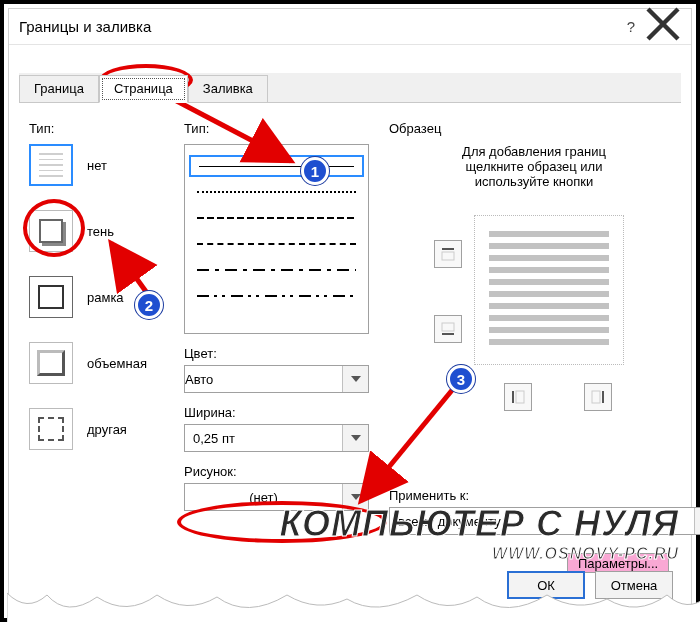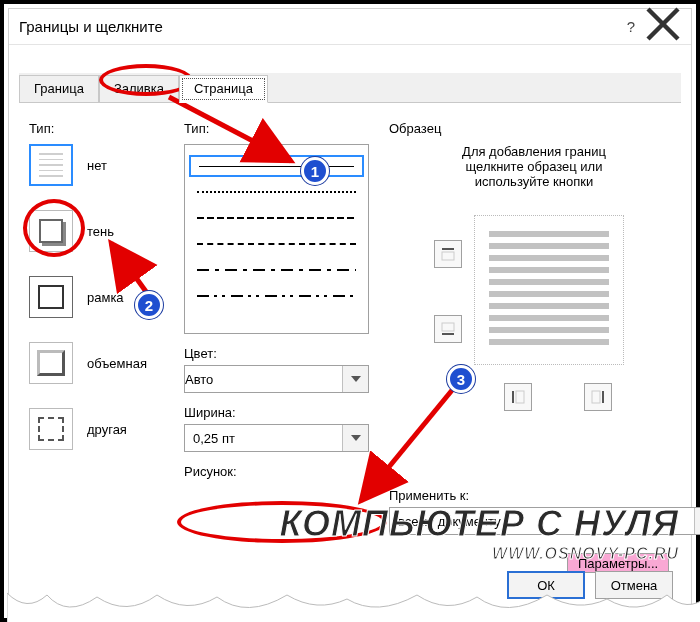--- a/index.html
+++ b/index.html
@@ -220,34 +220,34 @@
     pointer-events:none;
   }
 </style>
 </head>
 <body>
 
 <div class="outer-frame">
 <div class="dialog">
 
   <div class="titlebar">
-    <div class="title">Границы и щелкните</div>
+    <div class="title">Границы и заливка</div>
     <div class="help">?</div>
     <div class="close">
       <svg viewBox="0 0 12 12">
             <line x1="1" y1="1" x2="11" y2="11" stroke="#333" stroke-width="1.5"></line>
             <line x1="11" y1="1" x2="1" y2="11" stroke="#333" stroke-width="1.5"></line>
           </svg>
     </div>
   </div>
 
   <div class="tabbar">
     <div class="tab">Граница</div>
+    <div class="tab active">Страница</div>
     <div class="tab">Заливка</div>
-    <div class="tab active">Страница</div>
   </div>
 
   <div class="content">
 
     <div class="col left">
       <div class="section-label">Тип:</div>
 
       <div class="type-item">
         <div class="type-swatch selected">
           <div class="ln"></div>
@@ -325,20 +325,28 @@
       <div class="combo">
         <span class="val" style="text-align:left; padding-left:8px">0,25 пт</span>
         <span class="arrow">
               <svg viewBox="0 0 10 6">
                 <path d="M0 0 L5 6 L10 0" fill="#555"></path>
               </svg>
             </span>
       </div>
 
       <div class="field-label">Рисунок:</div>
+      <div class="combo picture">
+        <span class="val">(нет)</span>
+        <span class="arrow">
+              <svg viewBox="0 0 10 6">
+                <path d="M0 0 L5 6 L10 0" fill="#555"></path>
+              </svg>
+            </span>
+      </div>
     </div>
 
     <div class="col right">
       <div class="section-label">Образец</div>
       <div class="sample-hint">
         <div>Для добавления границ</div>
         <div>щелкните образец или</div>
         <div>используйте кнопки</div>
       </div>
       <div class="sample-area">

